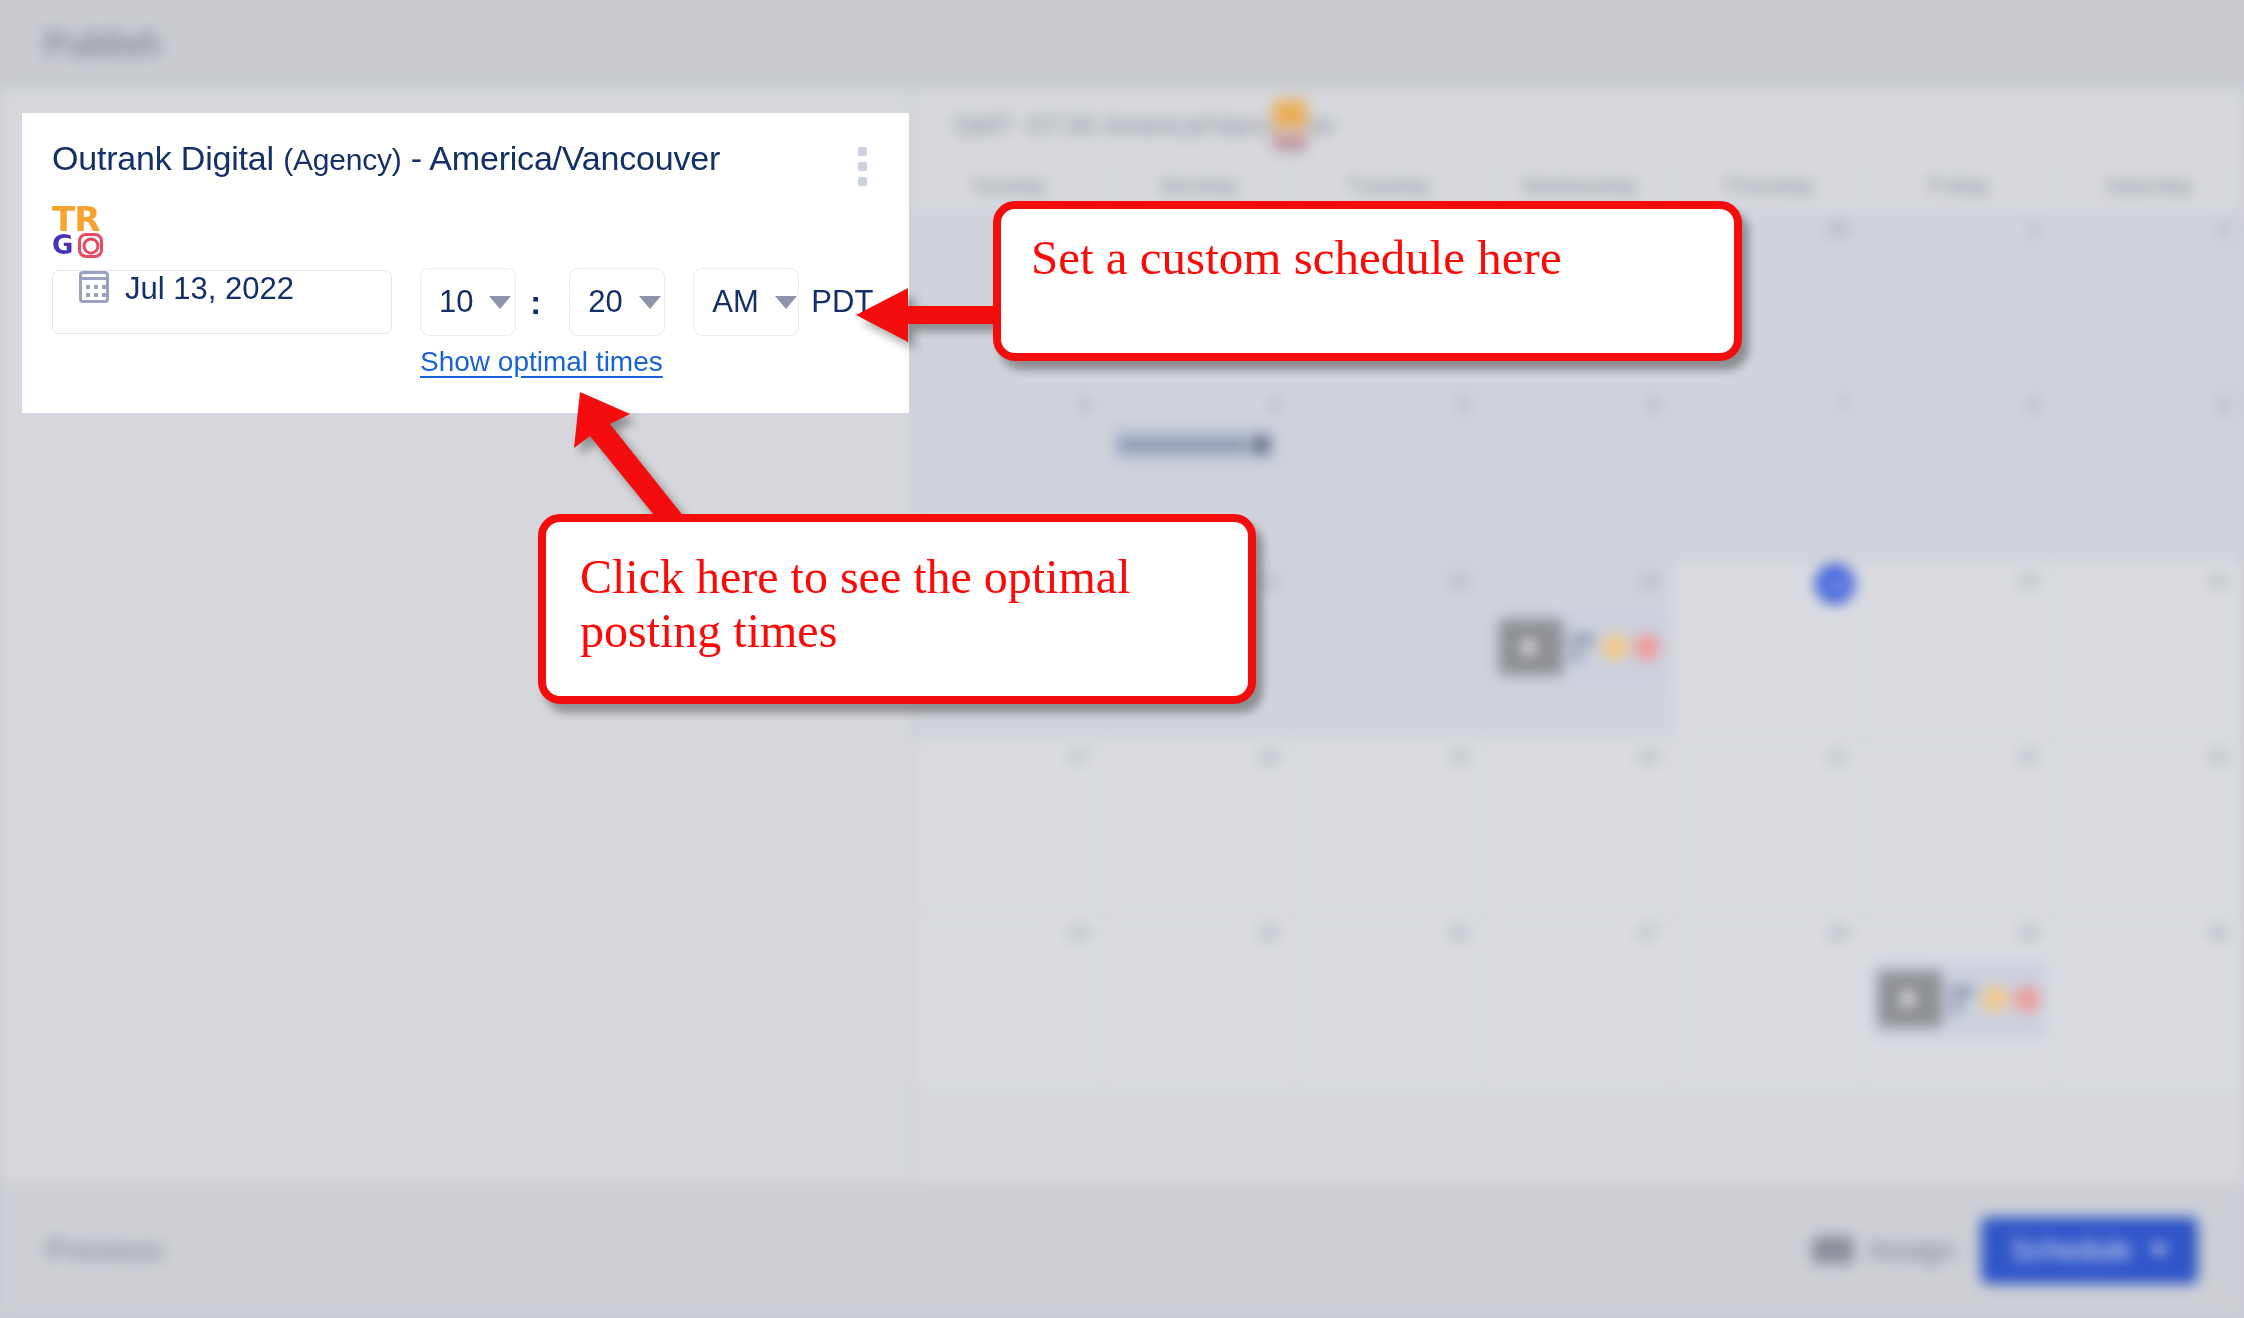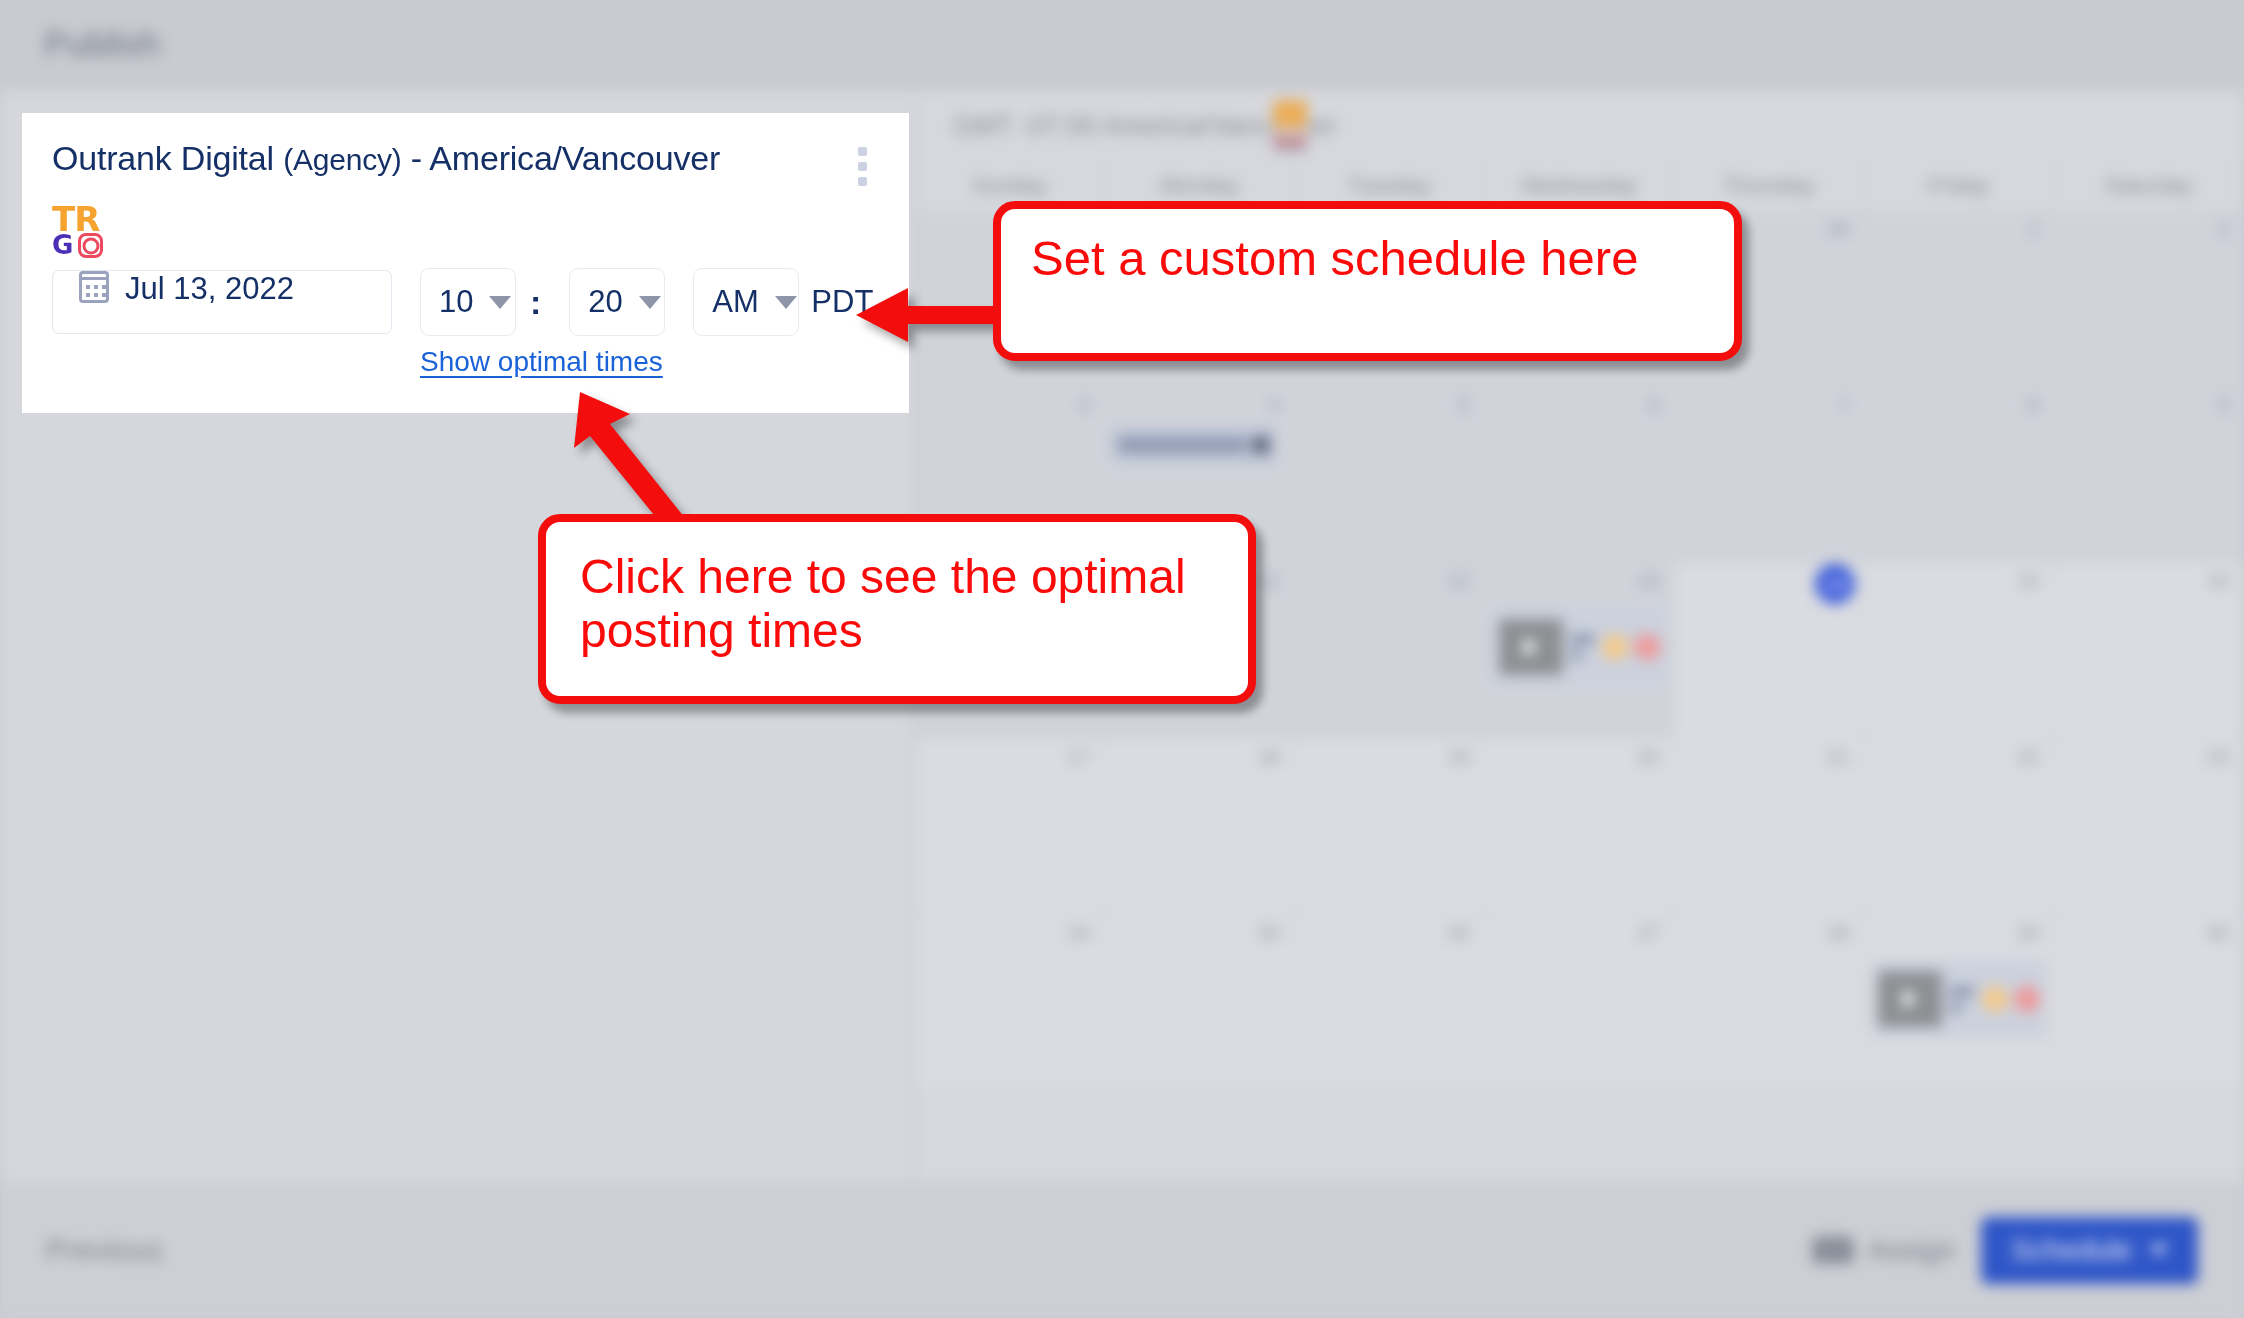--- a/index.html
+++ b/index.html
@@ -398,21 +398,21 @@
   }
 
   
   .callout {
     position: absolute;
     background: #ffffff;
     border: 8px solid #f40d0d;
     border-radius: 22px;
     box-shadow: 7px 9px 9px rgba(0,0,0,.33);
     color: #fb0a0a;
-    font-family: Liberation Sans, sans-serif;
+    font-family: Liberation Serif, serif;
     line-height: 1.12;
   }
   .callout-1 {
     left: 993px;
     top: 201px;
     width: 749px;
     height: 160px;
     font-size: 49px;
     padding: 22px 30px;
   }

